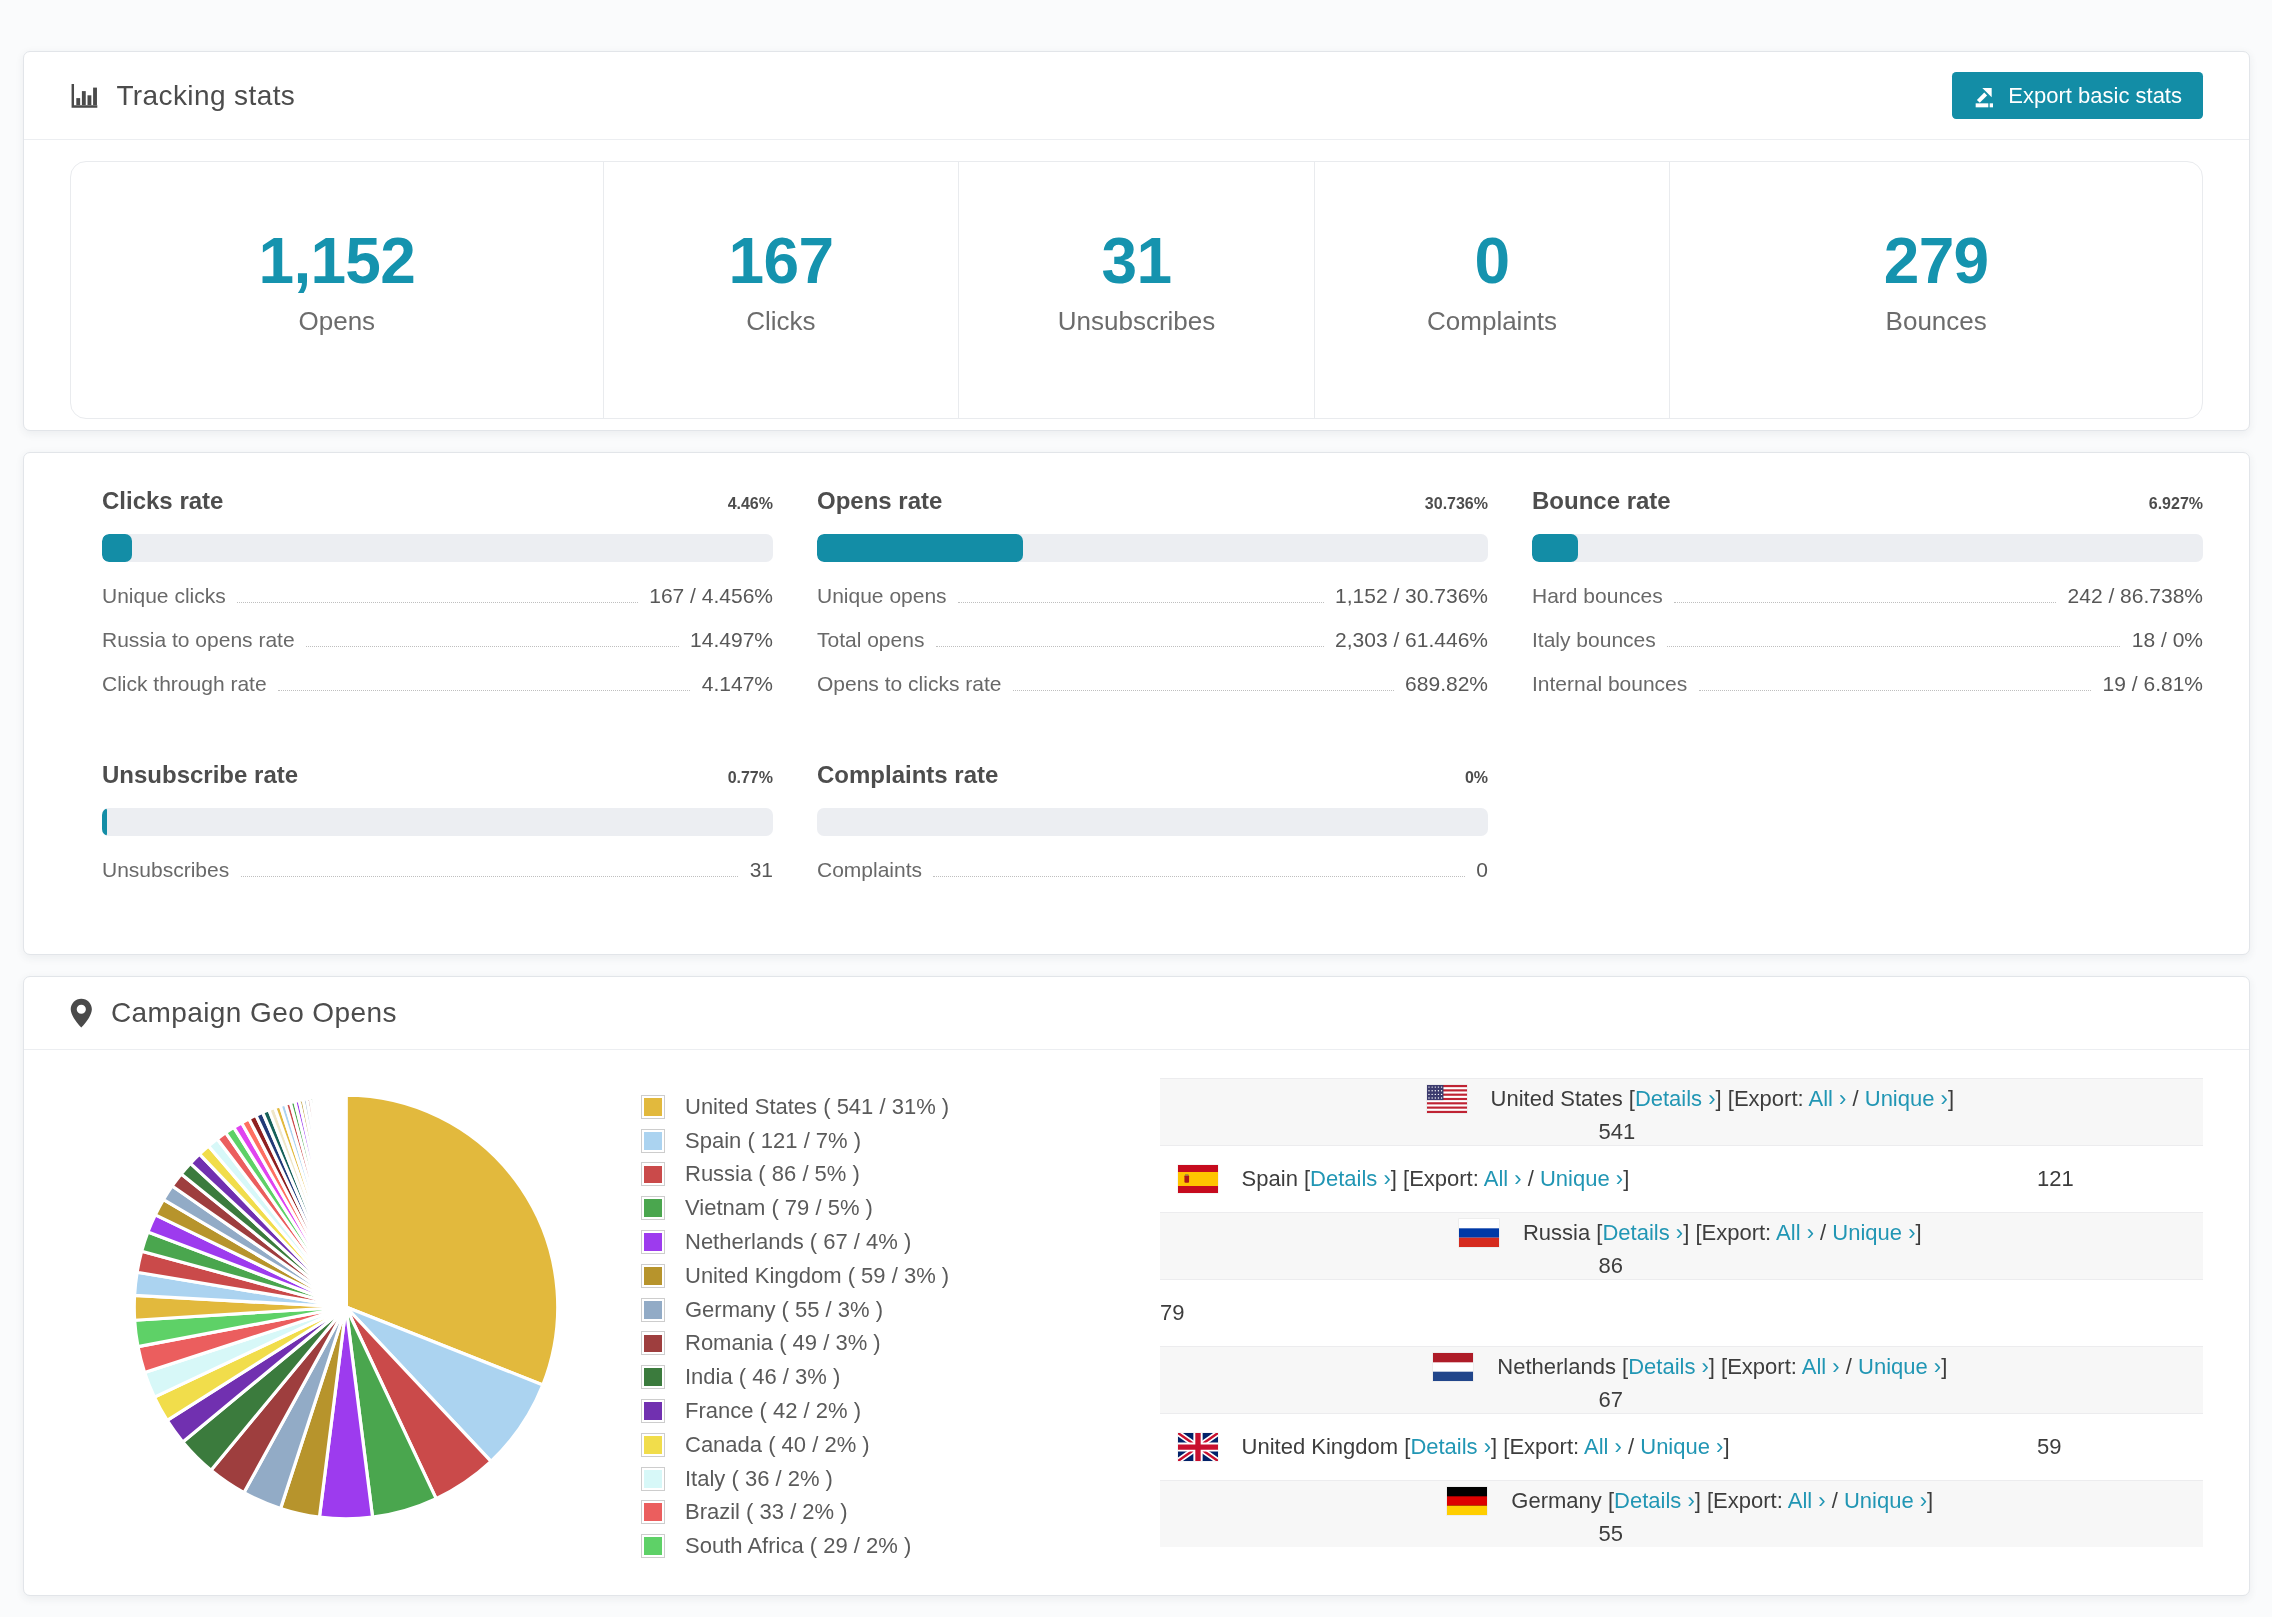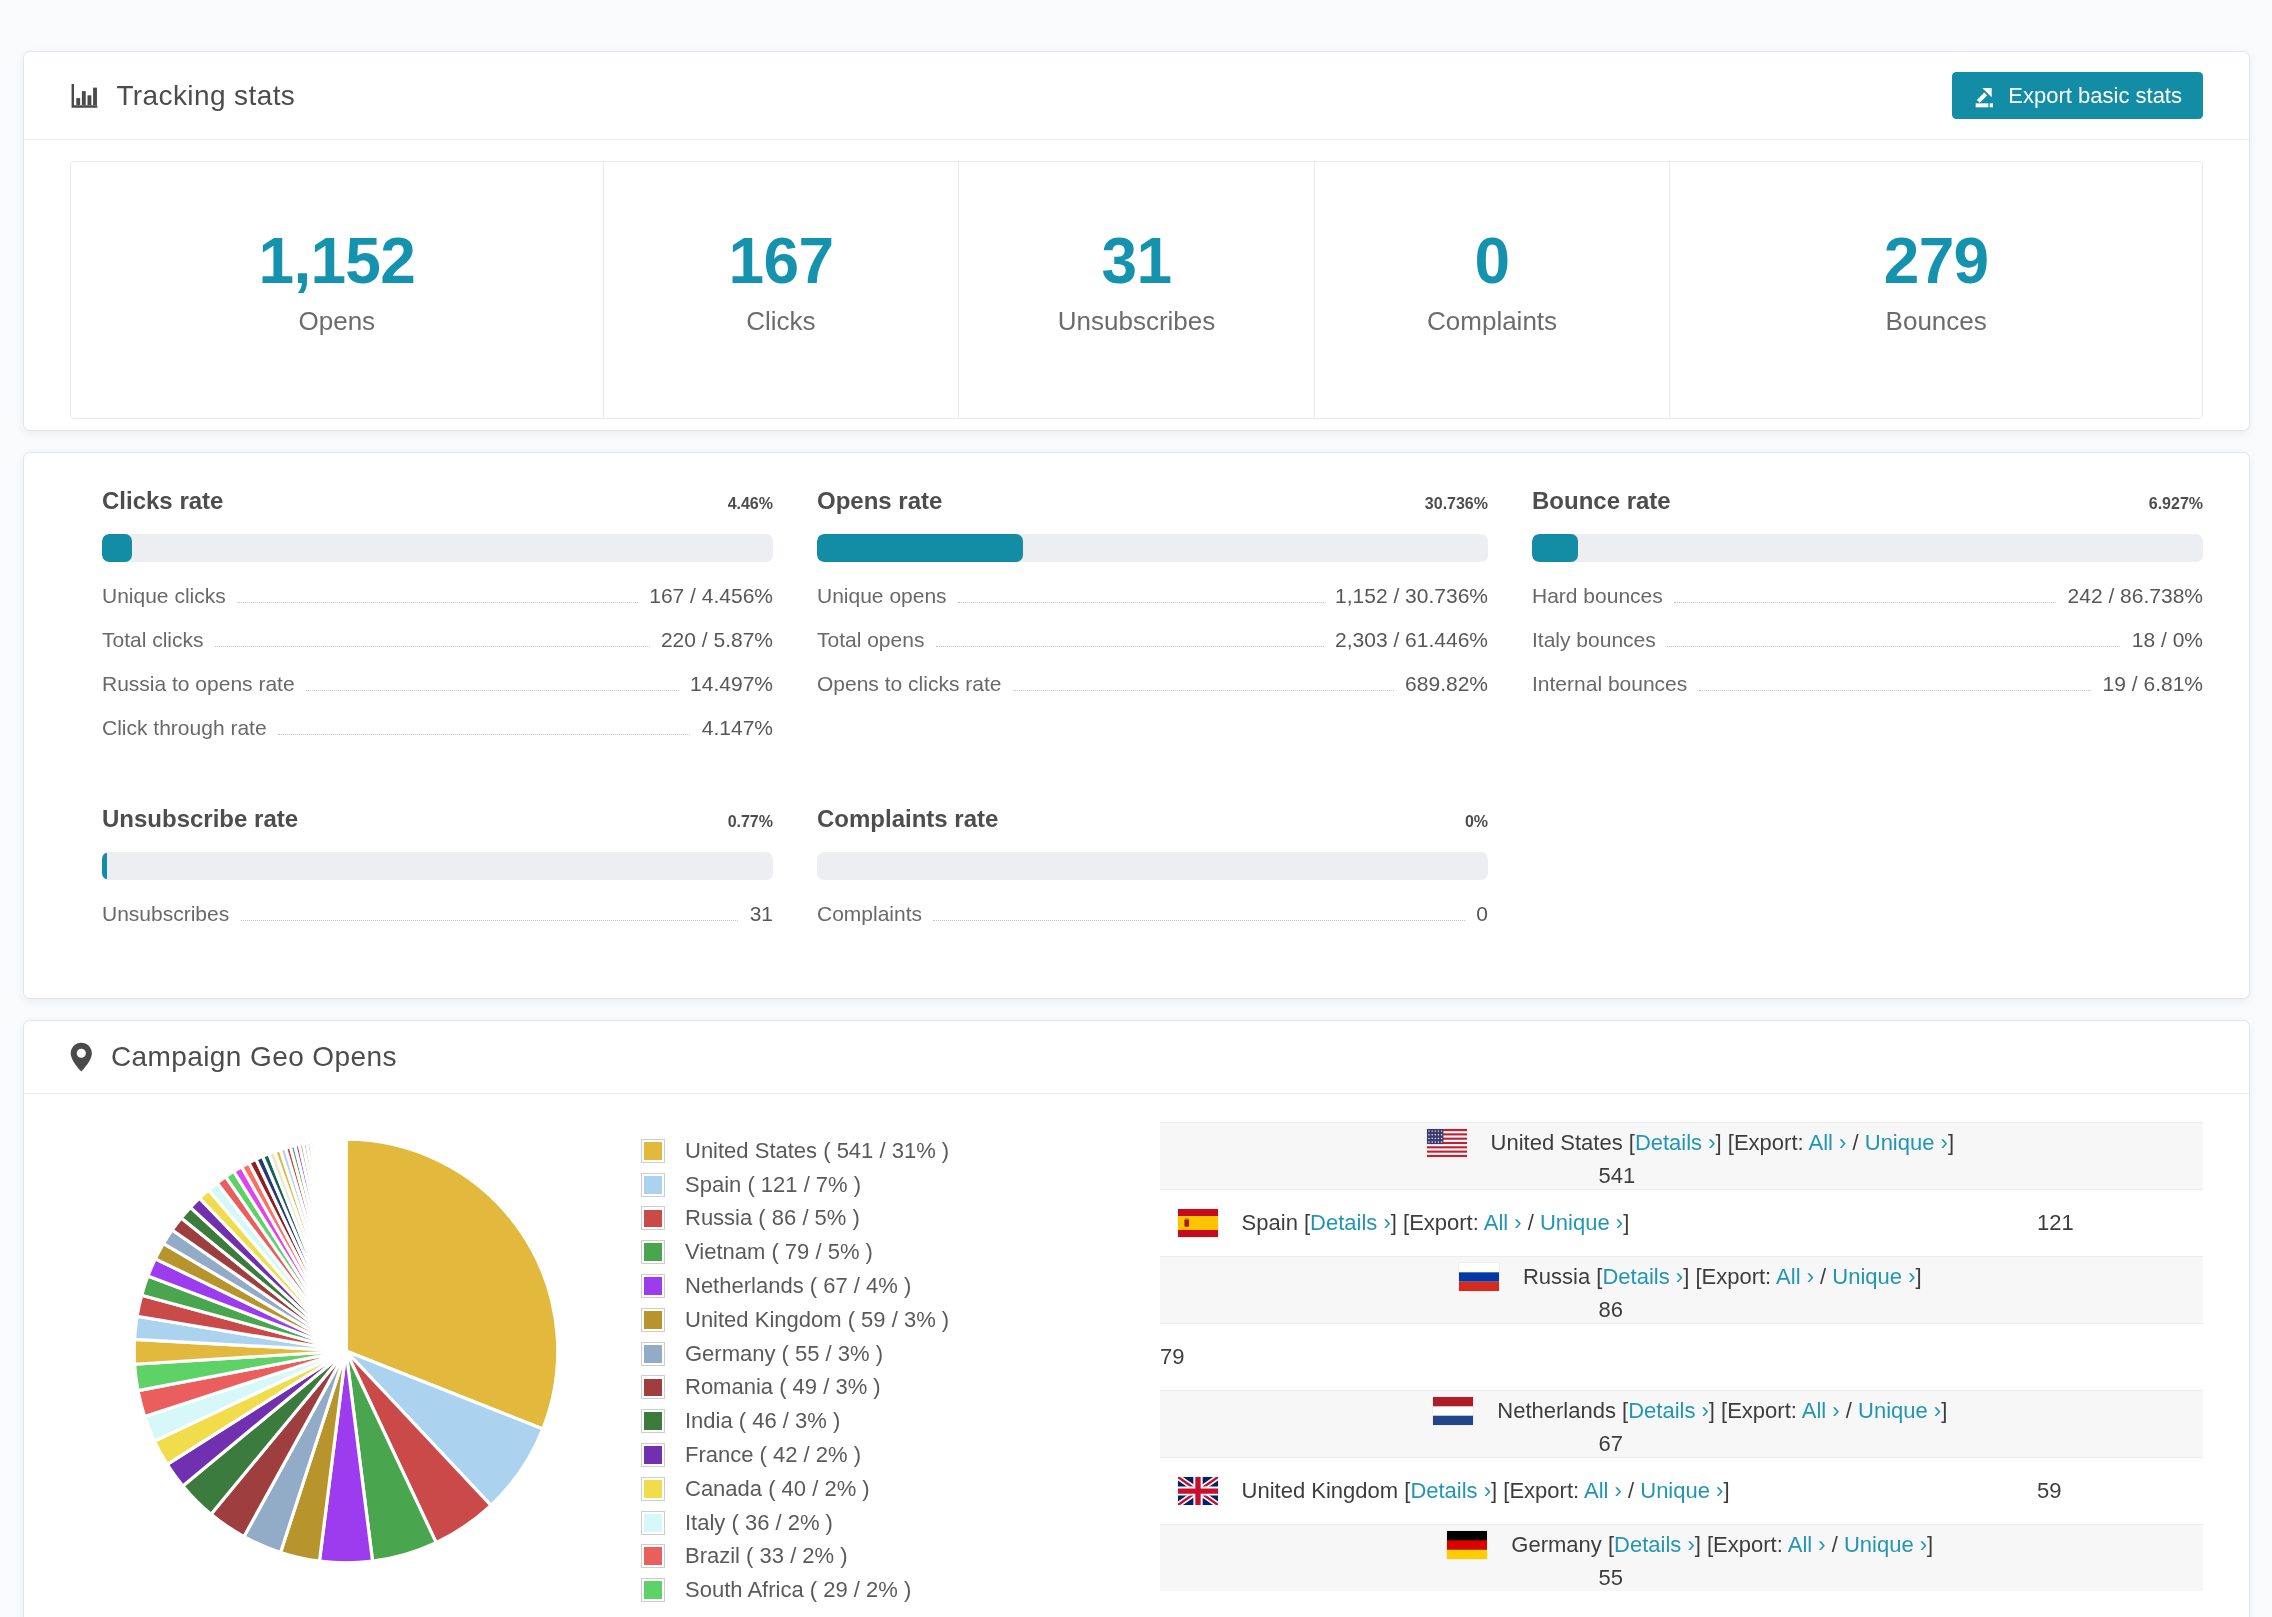--- a/index.html
+++ b/index.html
@@ -35,21 +35,21 @@
   .btn-export {
     display:flex; align-items:center; gap:11px;
     background:var(--accent,#138da6); color:#fff; border:none;
     font-family:inherit; font-size:22px; padding:10.6px 21px;
     border-radius:4.2px; cursor:pointer;
   }
 
   
   .stats-row {
     display:flex; margin:21px 46px 11.3px;
-    border:0.7px solid #e9ebee; border-radius:4px; overflow:hidden;align-items:flex-end;
+    border:0.7px solid #e9ebee; border-radius:16px; overflow:hidden;align-items:flex-end;
   }
   .stat-cell {
     padding:67px 7px 81px; text-align:center;
     border-right:0.7px solid #e9ebee;
   }
   .stat-cell:last-child { border-right:none; }
   .stat-cell.wide  { flex:1.52; }
   .stat-cell.norm  { flex:1; }
   .stat-value {
     font-size:64px; font-weight:700; color:var(--stat-number,#1593ae);
@@ -167,25 +167,20 @@
             <span class="rate-value">4.46%</span>
           </div>
           <div class="rate-bar">
             <div class="rate-fill" style="width: 4.46%;"></div>
           </div>
           <div class="rate-rows">
             <div class="rate-row">
               <span class="lbl">Unique clicks</span>
               <span class="leader"></span>
               <span class="val">167 / 4.456%</span>
-            </div>
-            <div class="rate-row">
-              <span class="lbl">Total clicks</span>
-              <span class="leader"></span>
-              <span class="val">220 / 5.87%</span>
             </div>
             <div class="rate-row">
               <span class="lbl">Russia to opens rate</span>
               <span class="leader"></span>
               <span class="val">14.497%</span>
             </div>
             <div class="rate-row">
               <span class="lbl">Click through rate</span>
               <span class="leader"></span>
               <span class="val">4.147%</span>

